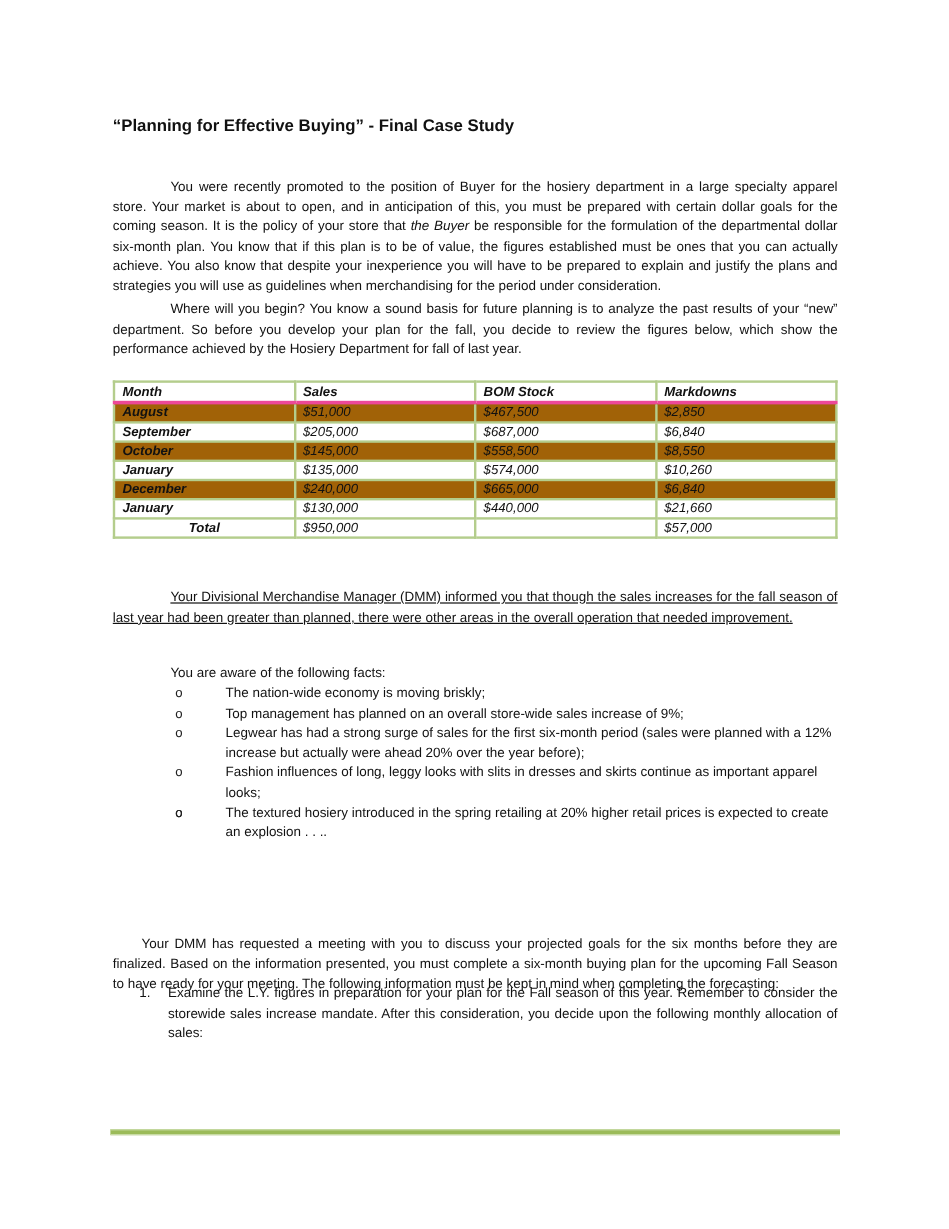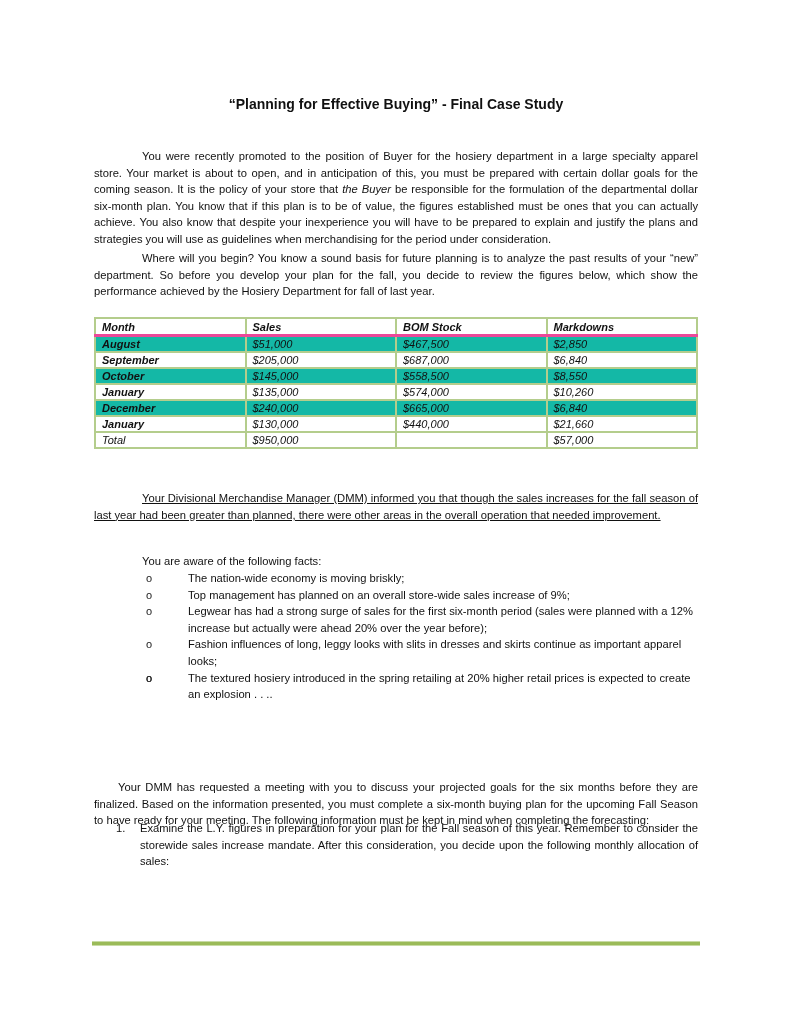--- a/index.html
+++ b/index.html
@@ -3,40 +3,40 @@
 <meta charset="utf-8">
 <style>
   html, body { margin: 0; padding: 0; background: #ffffff; }
   body {
     width: 791px; height: 1024px; position: relative; overflow: hidden;
     font-family: "Liberation Sans", "DejaVu Sans", sans-serif;
     color: #111; font-size: 11.2px; line-height: 16.6px;
   }
   .page { position: absolute; left: 94px; top: 0; width: 604px; }
   .title {
-    position: absolute; left: 0; top: 96px; width: 604px; text-align: center;
+    position: absolute; left: 0; top: 96px; width: 604px; text-align: left;
     font-weight: bold; font-size: 14px; letter-spacing: 0;
   }
   .para { position: absolute; left: 0; width: 604px; text-align: justify; margin: 0; }
   .indent { text-indent: 48px; }
   .indent-sm { text-indent: 24px; }
   em { font-style: italic; }
 
   table.lytable {
     position: absolute; left: 0; top: 317px; width: 604px;
     border-collapse: collapse; font-style: italic; font-size: 11px;
   }
   table.lytable td {
     border: 2px solid #b4cd8c; padding: 0 6px; height: 14px; line-height: 14px;
     width: 25%; vertical-align: middle;
   }
   table.lytable tr.head td { font-weight: bold; border-bottom: 3px solid #ec4899; height: 15px; }
-  table.lytable tr.band td { background: #14b8a6; margin-left: 20px; }
+  table.lytable tr.band td { background: #a16207; margin-left: 20px; }
   table.lytable td.month { font-weight: bold; }
-  table.lytable tr.total td.month { font-weight: normal; }
+  table.lytable tr.total td.month { font-weight: bold; text-align: center; }
 
   .facts-lead { position: absolute; left: 48px; top: 553px; }
   ul.facts {
     position: absolute; left: 48px; top: 570px; width: 556px;
     list-style: none; margin: 0; padding: 0;
   }
   ul.facts li { position: relative; padding-left: 46px; margin: 0; }
   ul.facts li .bullet {
     position: absolute; left: 4px; top: 0; font-size: 11px; color: #222;
   }

